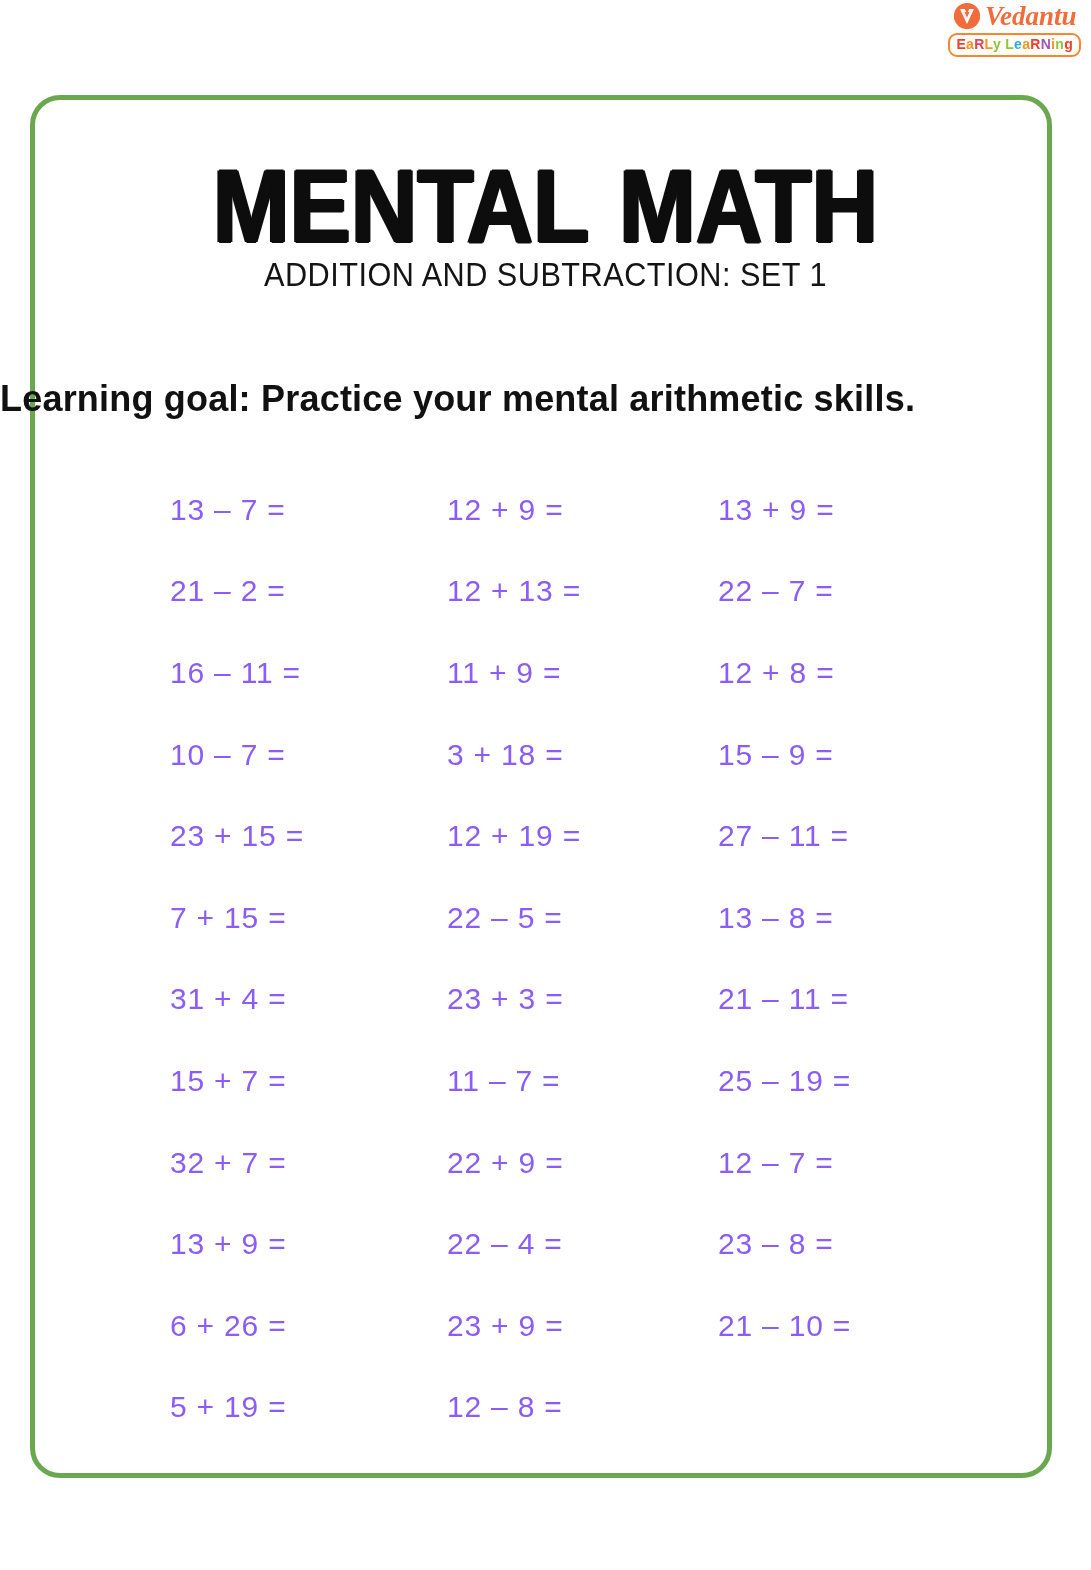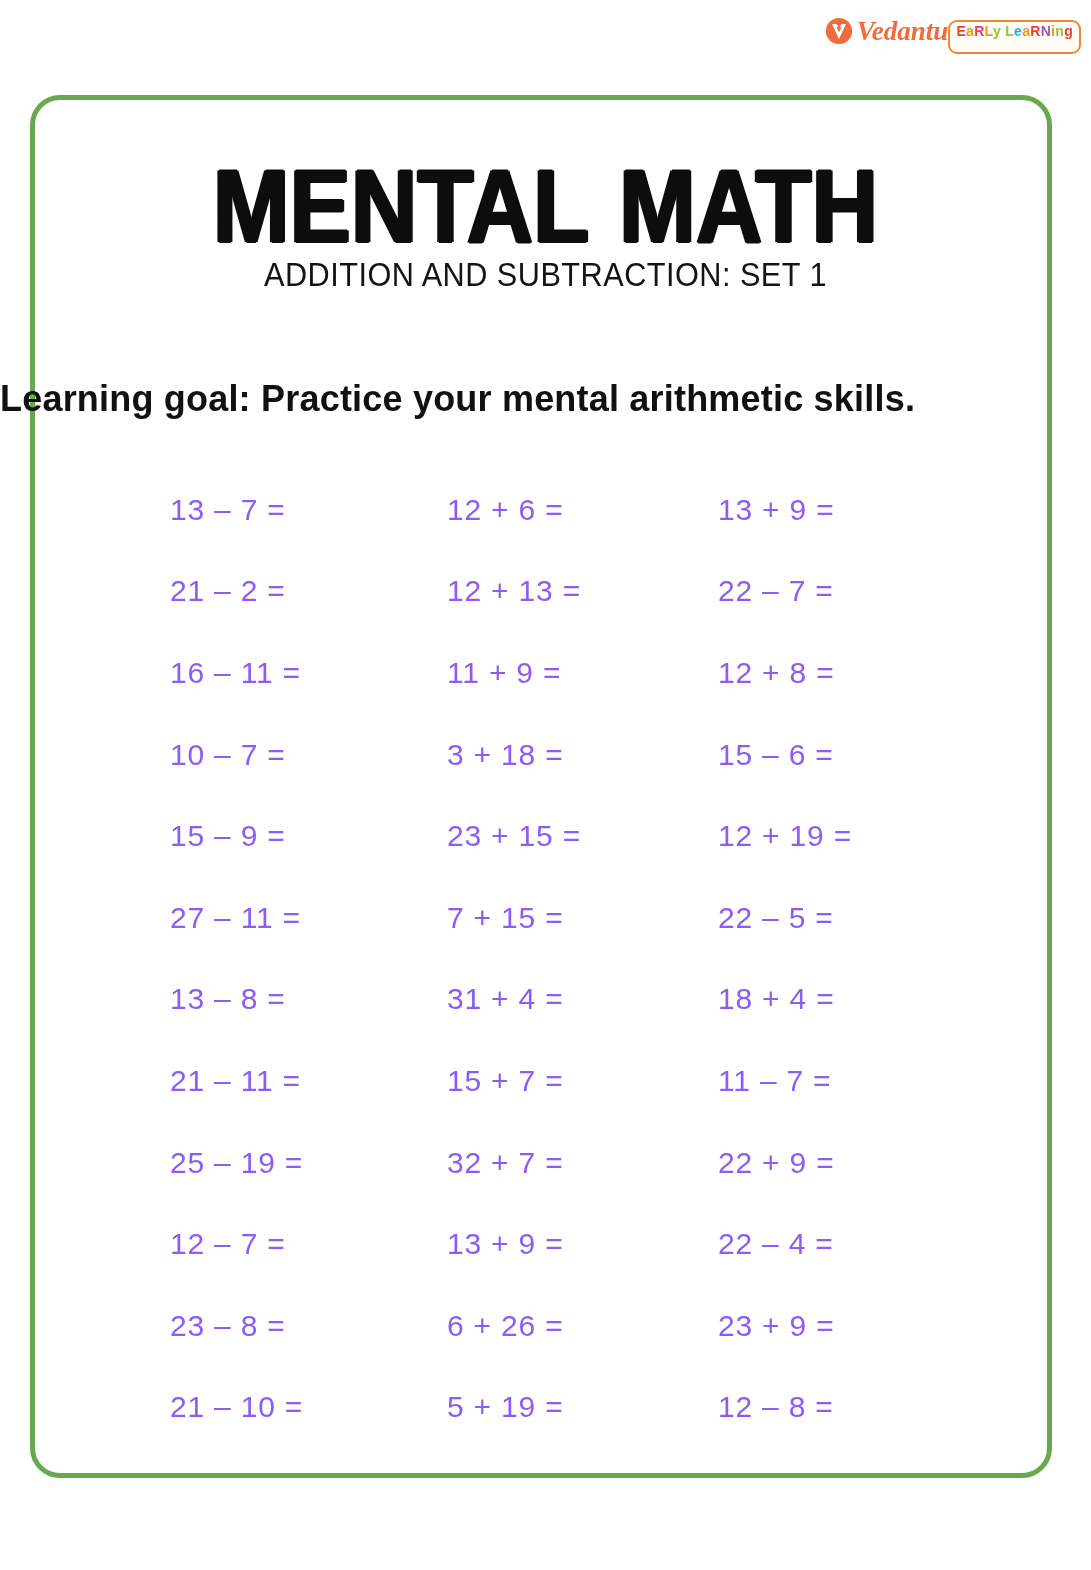--- a/index.html
+++ b/index.html
@@ -23,25 +23,25 @@
     width: 1022px;
     height: 1383px;
     box-sizing: border-box;
     border: 5px solid #6aa84f;
     border-radius: 30px;
   }
 
   
   .logo {
     position: absolute;
-    top: 17px;
+    top: 2px;
     right: 10px;
     display: flex;
-    flex-direction: row;
-    align-items: flex-start;
+    flex-direction: column;
+    align-items: center;
     z-index: 5;
   }
   .logo-row {
     display: flex;
     align-items: center;
     gap: 4px;
   }
   .v-icon { width: 28px; height: 28px; display: block; }
   .brand {
     font-family: "Liberation Serif", serif;
@@ -49,21 +49,21 @@
     font-weight: bold;
     font-size: 27px;
     color: #f26b3a;
     line-height: 1;
   }
   .badge {
     margin-top: 3px;
     border: 2px solid #f58634;
     border-radius: 9px;
     background: #fffdf6;
-    padding: 1px 6px 12px 6px;
+    padding: 1px 6px 2px 6px;
     font-size: 14px;
     font-weight: bold;
     letter-spacing: 0.3px;
     line-height: 1.2;
   }
   .badge span { white-space: pre; }
 
   
   .title {
     position: absolute;
@@ -143,40 +143,39 @@
 </div>
 
 <div class="frame" id="frame" style="border-color: rgb(106, 168, 79);"></div>
 
 <h1 class="title">MENTAL MATH</h1>
 <h2 class="subtitle">ADDITION AND SUBTRACTION: SET 1</h2>
 <p class="goal">Learning goal: Practice your mental arithmetic skills.</p>
 
 <div class="grid" id="problems-grid">
     <div class="cell">13 – 7 =</div>
-    <div class="cell">12 + 6 =</div>
+    <div class="cell">12 + 9 =</div>
     <div class="cell">13 + 9 =</div>
     <div class="cell">21 – 2 =</div>
     <div class="cell">12 + 13 =</div>
     <div class="cell">22 – 7 =</div>
     <div class="cell">16 – 11 =</div>
     <div class="cell">11 + 9 =</div>
     <div class="cell">12 + 8 =</div>
     <div class="cell">10 – 7 =</div>
     <div class="cell">3 + 18 =</div>
-    <div class="cell">15 – 6 =</div>
     <div class="cell">15 – 9 =</div>
     <div class="cell">23 + 15 =</div>
     <div class="cell">12 + 19 =</div>
     <div class="cell">27 – 11 =</div>
     <div class="cell">7 + 15 =</div>
     <div class="cell">22 – 5 =</div>
     <div class="cell">13 – 8 =</div>
     <div class="cell">31 + 4 =</div>
-    <div class="cell">18 + 4 =</div>
+    <div class="cell">23 + 3 =</div>
     <div class="cell">21 – 11 =</div>
     <div class="cell">15 + 7 =</div>
     <div class="cell">11 – 7 =</div>
     <div class="cell">25 – 19 =</div>
     <div class="cell">32 + 7 =</div>
     <div class="cell">22 + 9 =</div>
     <div class="cell">12 – 7 =</div>
     <div class="cell">13 + 9 =</div>
     <div class="cell">22 – 4 =</div>
     <div class="cell">23 – 8 =</div>

